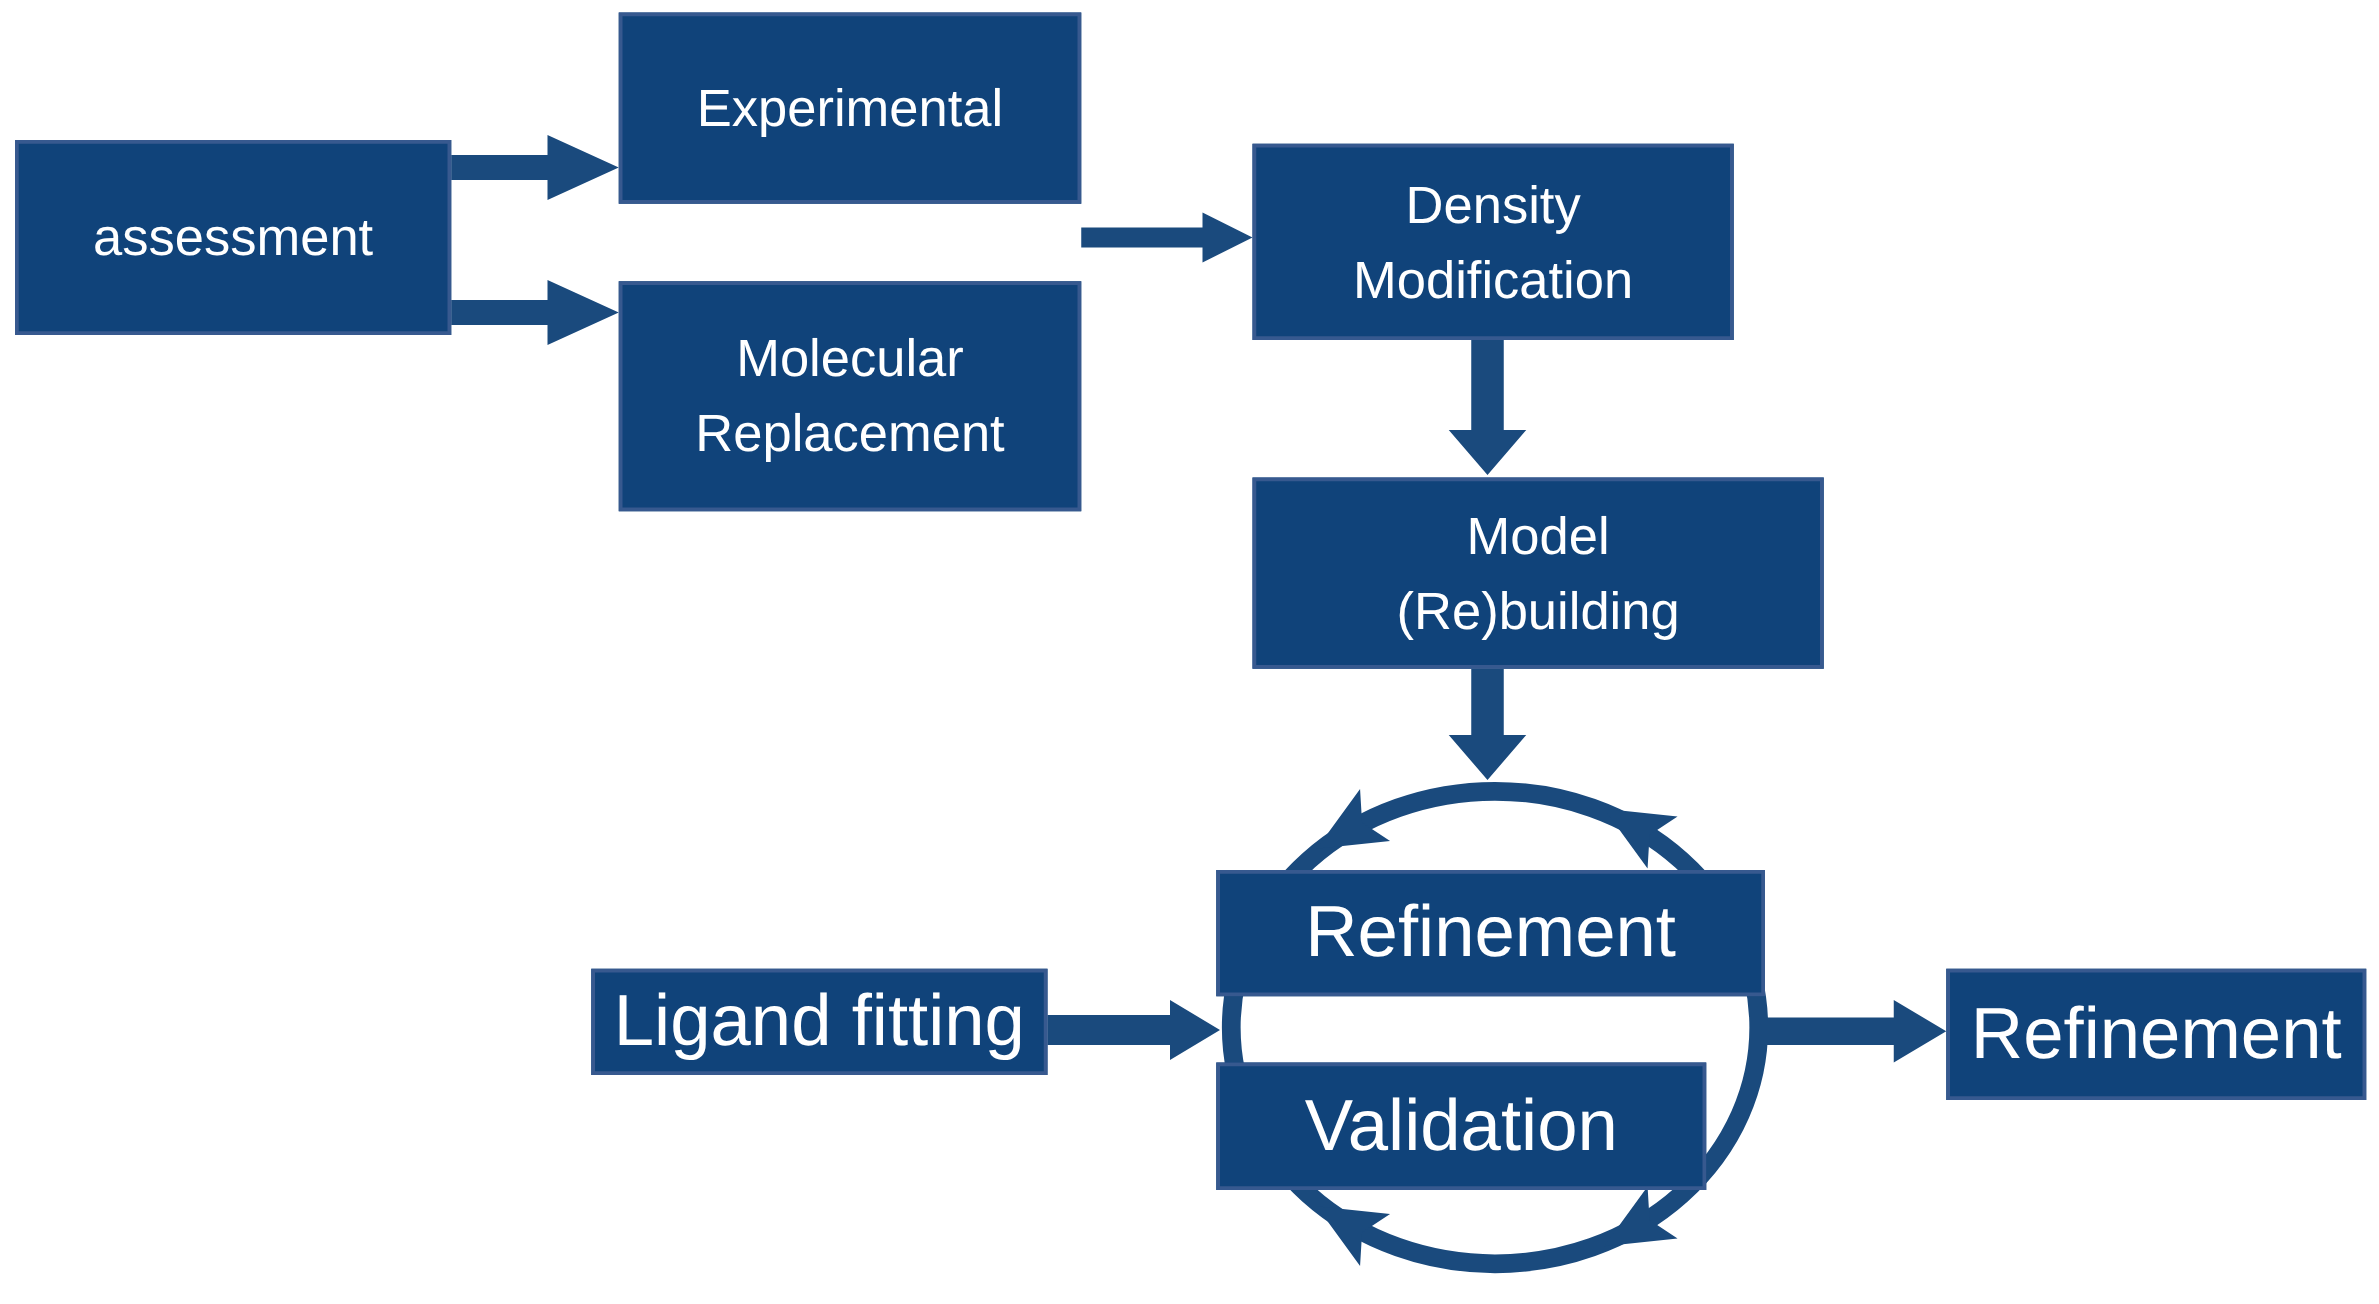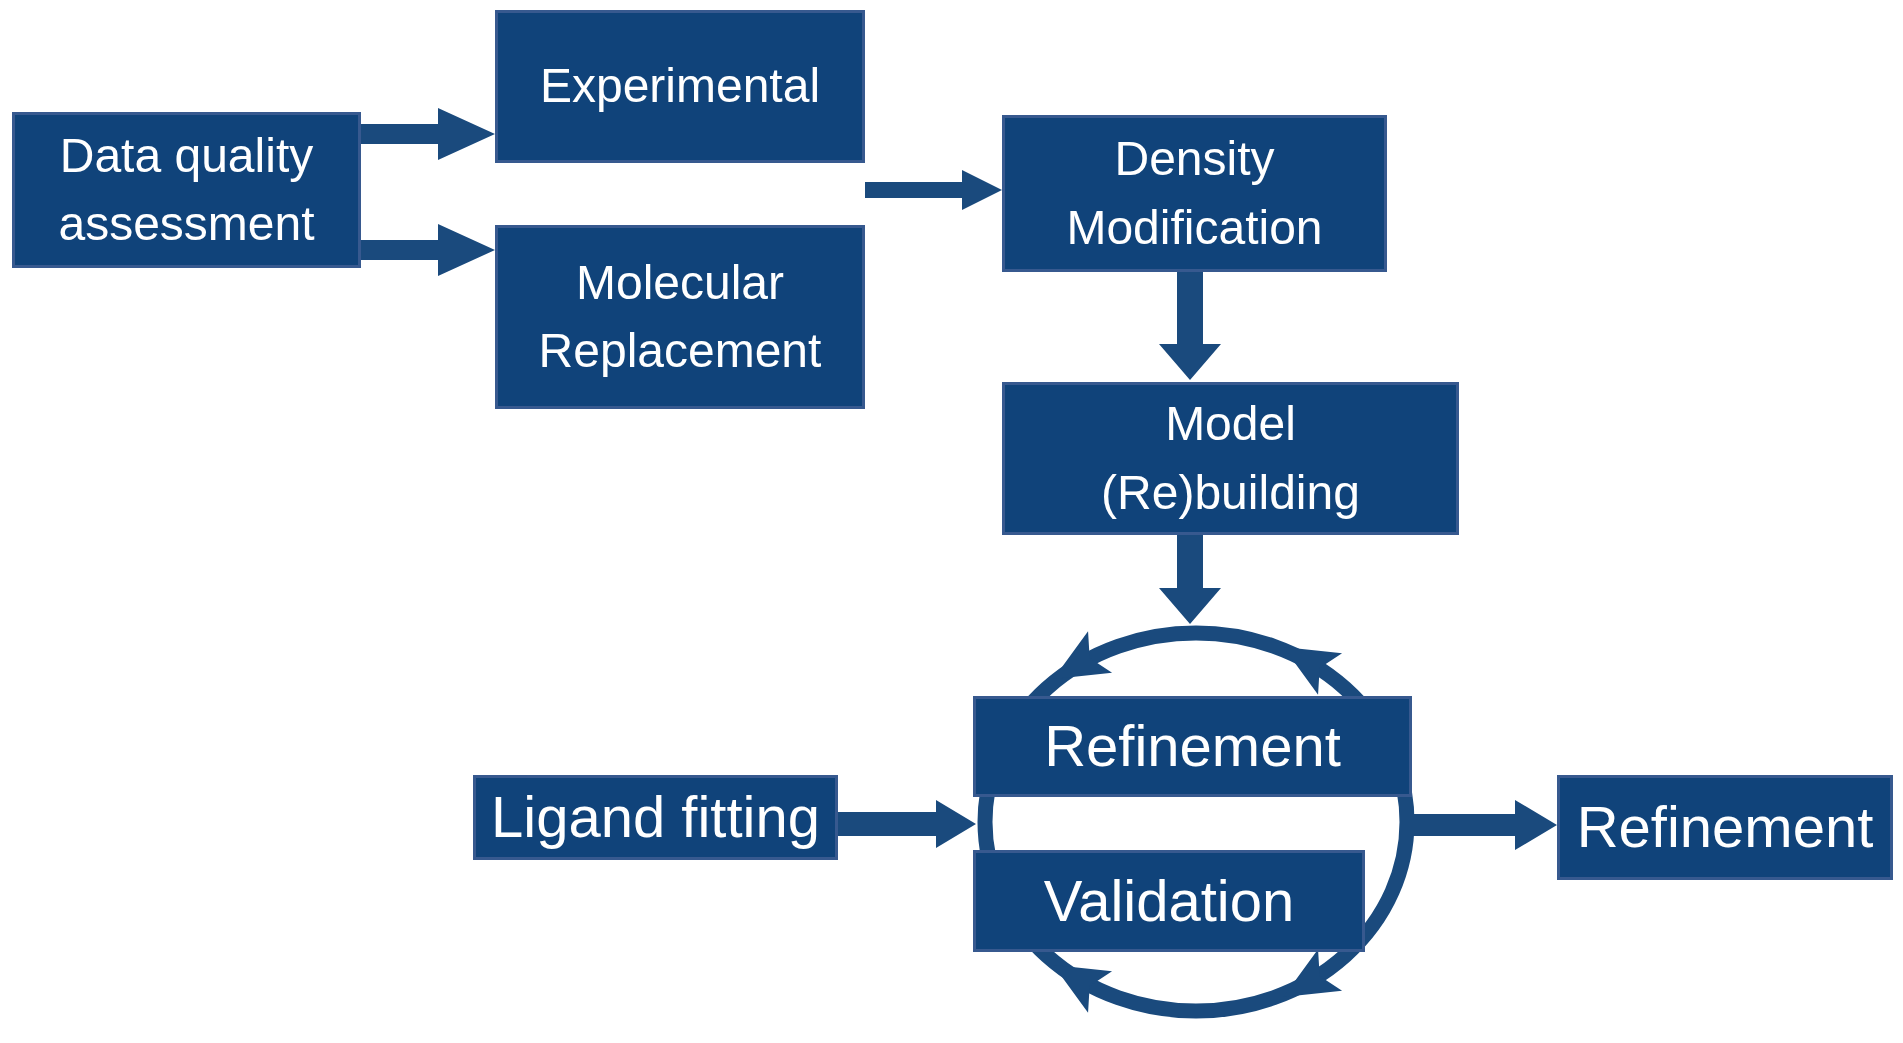--- a/index.html
+++ b/index.html
@@ -21,21 +21,21 @@
   .connector{fill:var(--connector);stroke:none;}
   .cycle-ring{fill:none;stroke:var(--connector);stroke-width:15;}
   .node{
     position:absolute;
     background:var(--box-fill);
     border:3px solid var(--box-border);
     box-sizing:border-box;
     display:flex;flex-direction:column;
     align-items:center;justify-content:center;
     color:var(--text);
-    font-size:48px;line-height:1.42;
+    font-size:42px;line-height:1.42;
     text-align:center;
   }
   .node.large{font-size:58px;}
   .ln{display:block;white-space:nowrap;}
 </style>
 </head>
 <body>
 
 <div class="canvas">
 
@@ -57,21 +57,20 @@
     <polygon class="connector" points="1177,272 1177,344 1159,344 1190,380 1221,344 1203,344 1203,272"></polygon>
 
     <polygon class="connector" points="1177,535 1177,588 1159,588 1190,624 1221,588 1203,588 1203,535"></polygon>
 
     <polygon class="connector" points="838,812 936,812 936,800 976,824 936,848 936,836 838,836"></polygon>
 
     <polygon class="connector" points="1412,814 1515,814 1515,800 1557,825 1515,850 1515,836 1412,836"></polygon>
   </svg>
 
   <div class="node" style="left:12px;top:112px;width:349px;height:156px">
-    <span class="ln">Data quality</span>
     <span class="ln">assessment</span>
   </div>
 
   <div class="node" style="left:495px;top:10px;width:370px;height:153px">
     <span class="ln">Experimental</span>
   </div>
 
   <div class="node" style="left:495px;top:225px;width:370px;height:184px">
     <span class="ln">Molecular</span>
     <span class="ln">Replacement</span>

